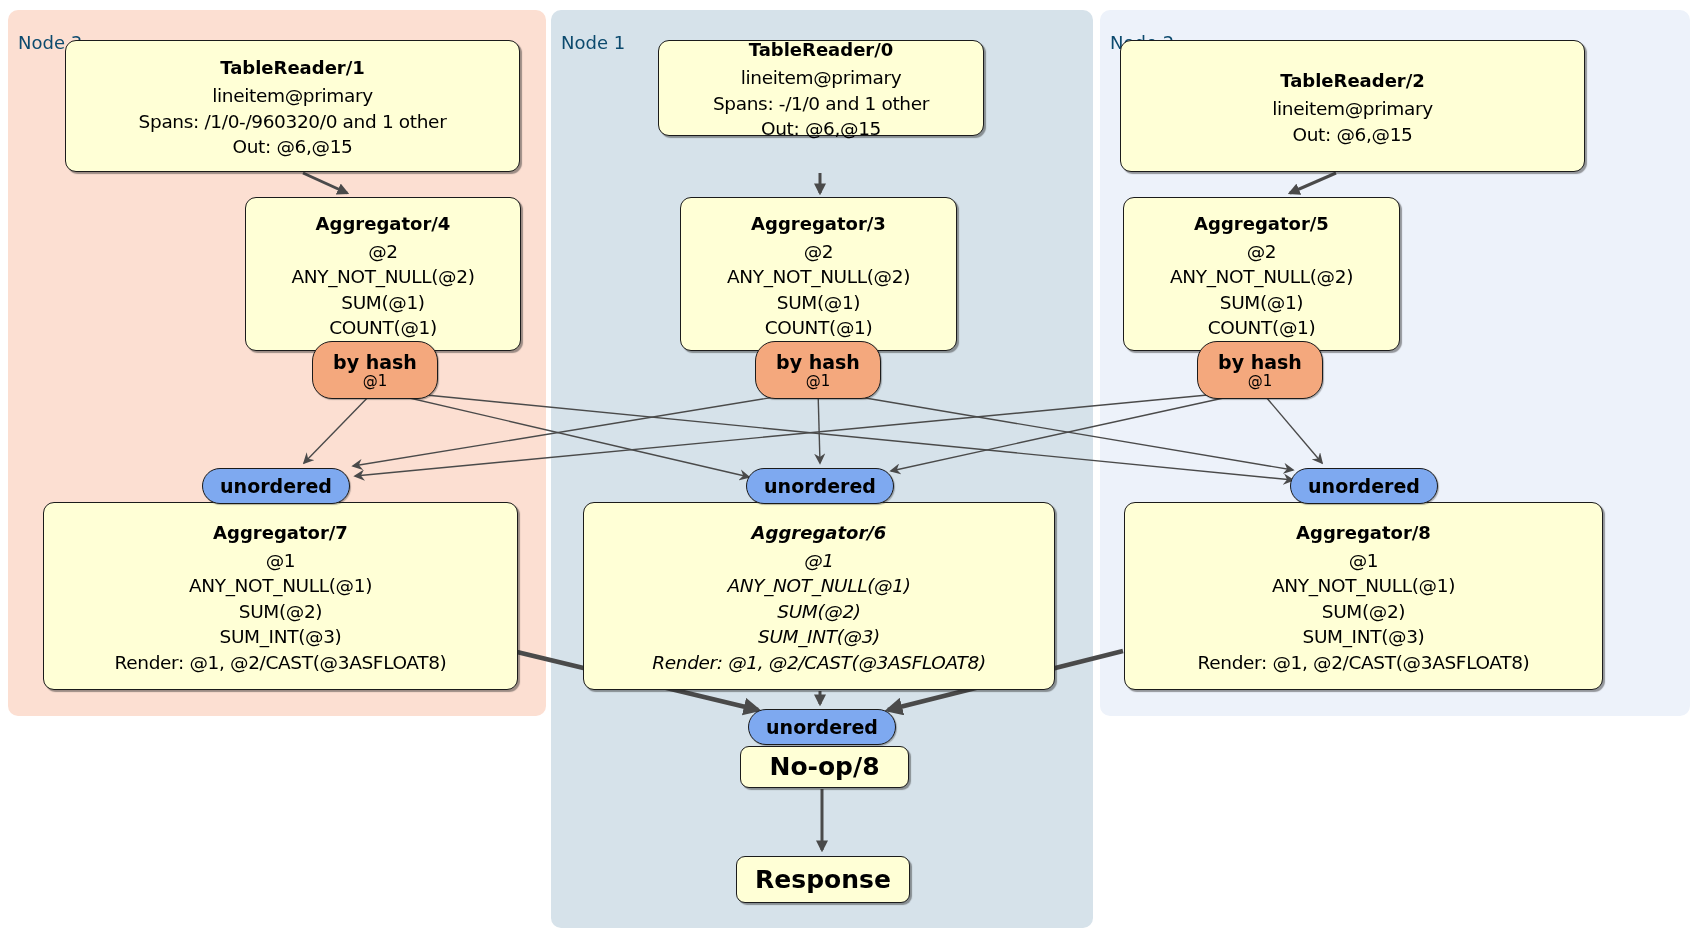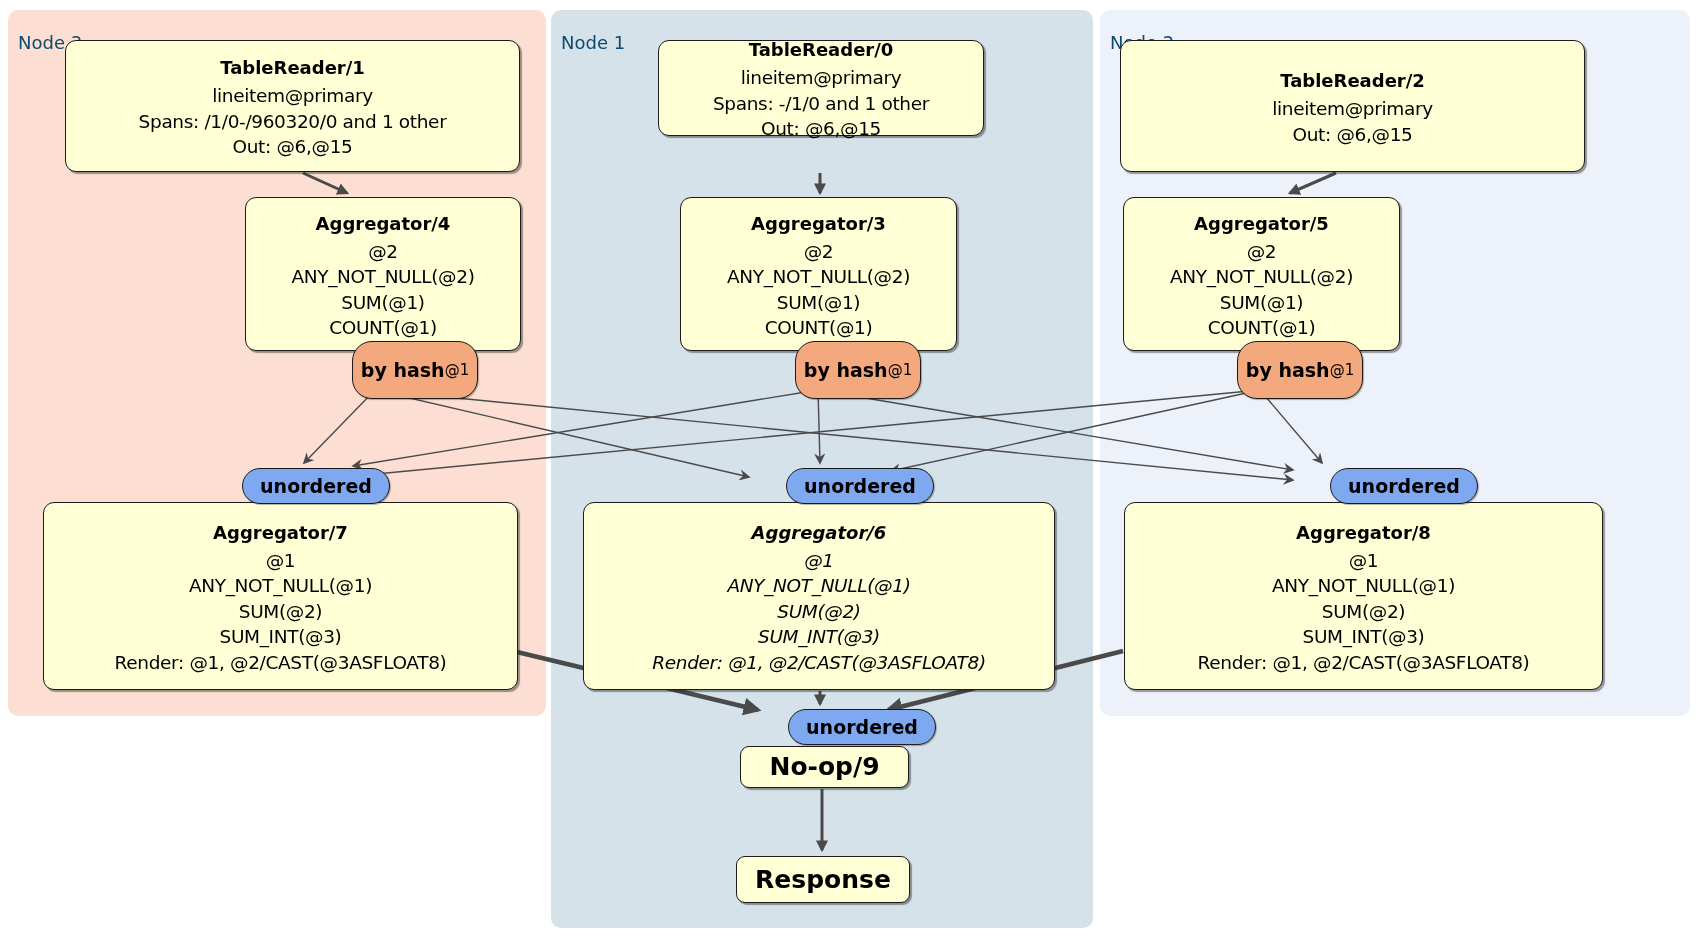--- a/index.html
+++ b/index.html
@@ -66,24 +66,24 @@
     padding: 4px 6px;
   }
   .box-title { font-weight: bold; font-size: 18px; line-height: 31px; white-space: nowrap; }
   .box-line  { font-size: 18.5px; line-height: 25.5px; letter-spacing: -0.35px; white-space: nowrap; }
 
   .oval {
     position: absolute;
     z-index: 3;
     border: 1.6px solid var(--box-border);
     display: flex;
+    flex-direction: column;
     justify-content: center;
     align-items: center;
     text-align: center;
-    margin-left: 40px;
   }
   .oval.byhash {
     background: var(--byhash-bg);
     border-radius: 20px;
     box-shadow: 1px 1px 1px rgba(40,40,40,0.35);
   }
   .oval.unordered {
     background: var(--unordered-bg);
     border-radius: 18px;
     box-shadow: 1px 1px 1px rgba(40,40,40,0.35);
@@ -233,20 +233,20 @@
     <div class="box-line">SUM(@2)</div>
     <div class="box-line">SUM_INT(@3)</div>
     <div class="box-line">Render: @1, @2/CAST(@3ASFLOAT8)</div>
   </div>
 
   <div class="oval unordered" style="left:748px; top:709px; width:148px; height:36px;">
     <div class="oval-label">unordered</div>
   </div>
 
   <div class="box terminal" style="left:740px; top:746px; width:169px; height:42px; border-radius:9px;">
-    <div class="box-title">No-op/9</div>
+    <div class="box-title">No-op/8</div>
   </div>
 
   <div class="box terminal" style="left:736px; top:856px; width:174px; height:47px; border-radius:9px;align-items:center;">
     <div class="box-title">Response</div>
   </div>
 
 </div>
 
 </body></html>

